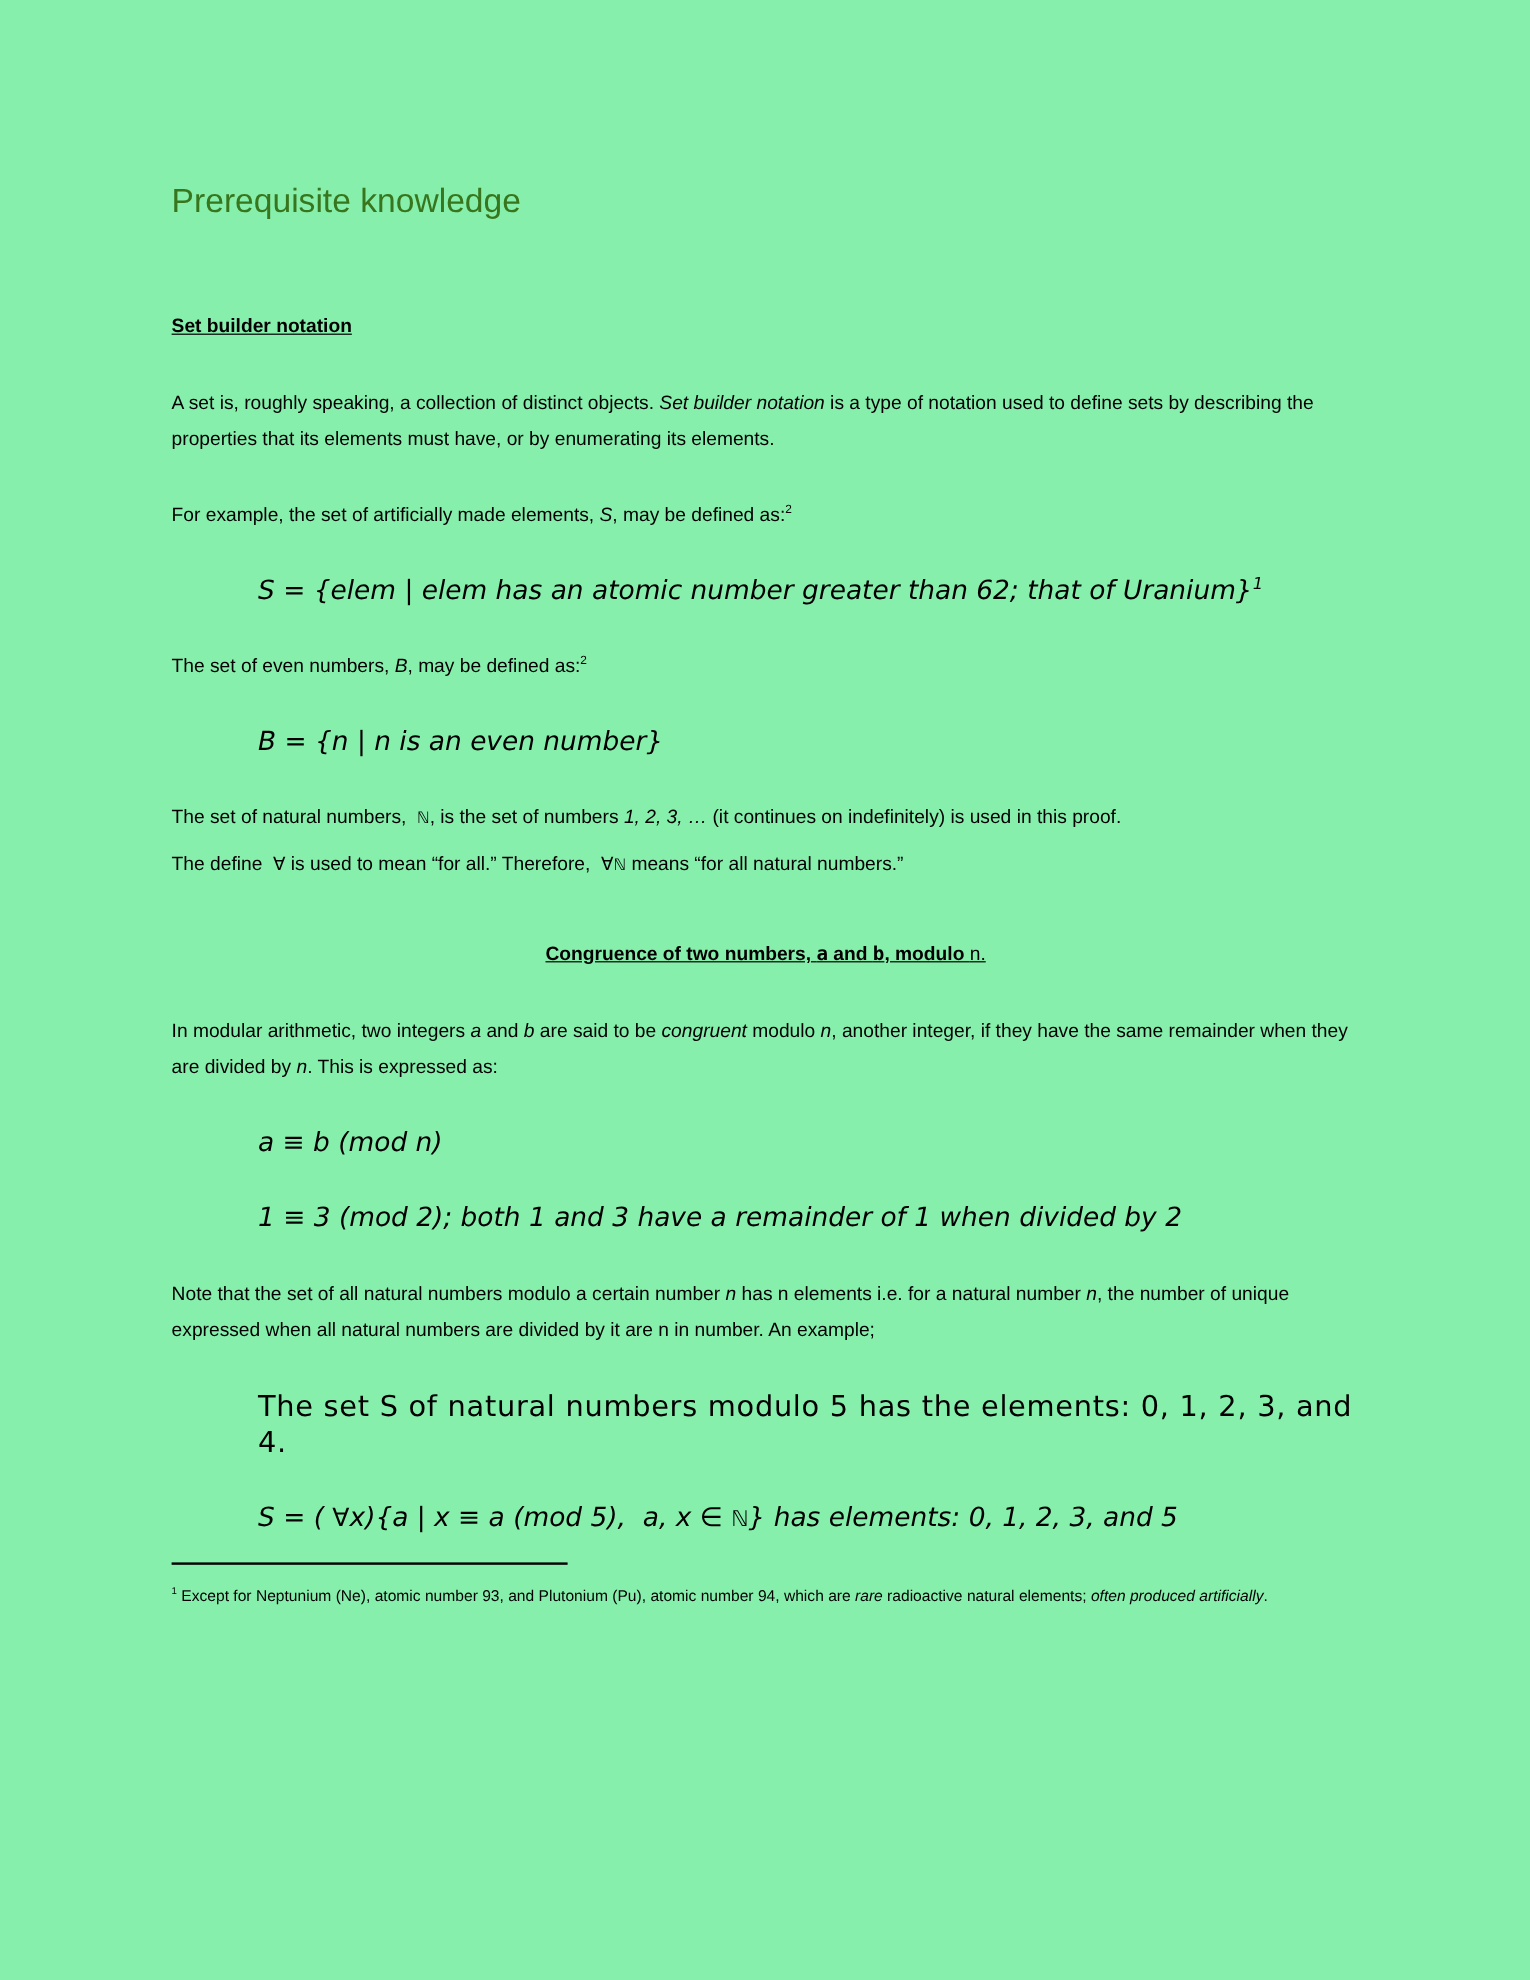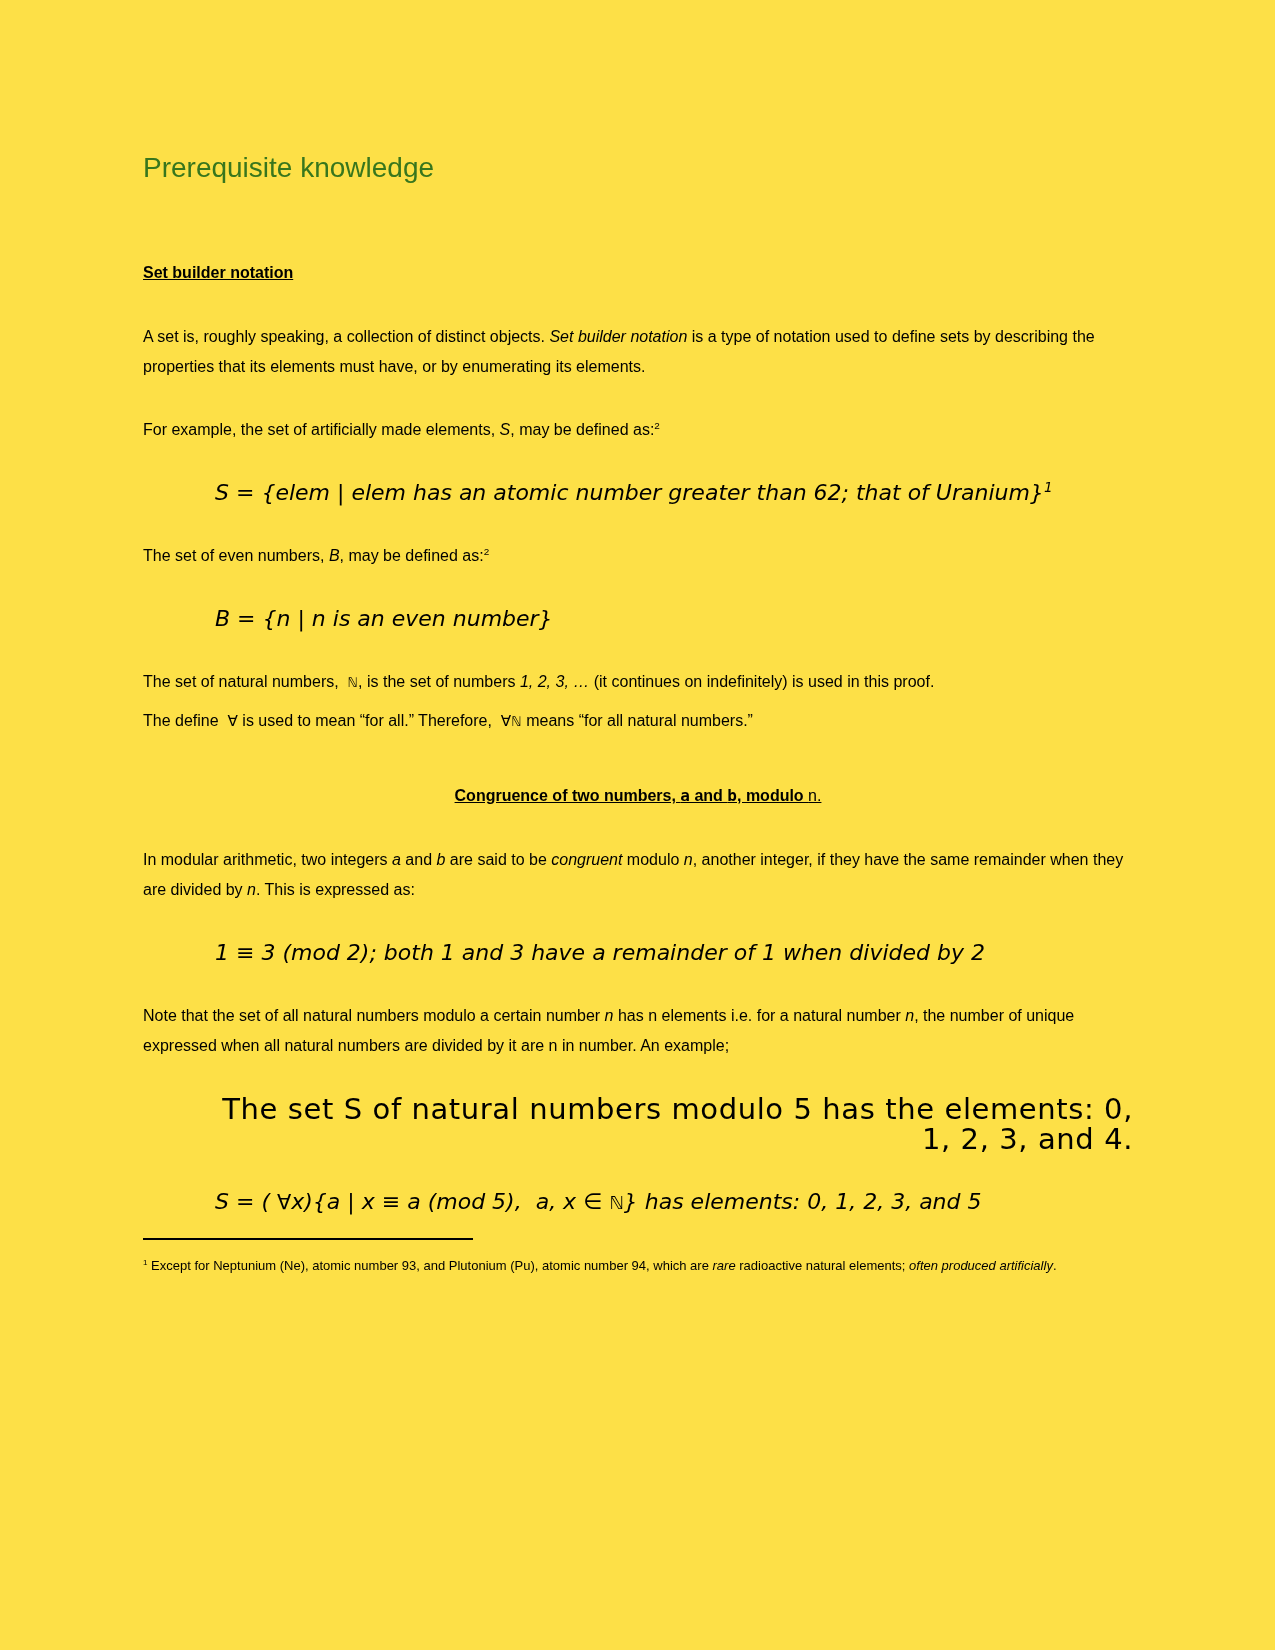--- a/index.html
+++ b/index.html
@@ -1,20 +1,20 @@
 <!DOCTYPE html>
 <html><head>
 <meta charset="utf-8">
 <style>
   html, body { margin: 0; padding: 0; background: #ffffff; }
   .page {
     position: relative;
     width: 1275px;
     height: 1650px;
-    background: #fde047;
+    background: #86efac;
     overflow: hidden;
     font-family: "Liberation Sans", "DejaVu Sans", sans-serif;
     color: #000000;
   }
   .doc {
     position: absolute;
     left: 143px;
     top: 150px;
     width: 990px;
   }
@@ -34,23 +34,22 @@
   .hd2 { margin-top: 44px; text-align: center; }
   .eq {
     margin-left: 72px;
     font-family: "DejaVu Sans", sans-serif;
     font-style: italic;
     font-size: 22px;
   }
   .ex {
     margin-left: 72px;
     font-family: "DejaVu Sans", sans-serif;
-    font-size: 29px;
+    font-size: 24px;
     letter-spacing: 0.6px;
-    text-align: right;
   }
   .tight { margin-bottom: 8px; }
   .mb20  { margin-bottom: 20px; }
   .s-i   { font-style: italic; }
   .s-b   { font-weight: bold; }
   .s-u   { text-decoration: underline; }
   .s-sup { vertical-align: super; font-size: 0.62em; line-height: 0; }
   .s-mono{ font-family: "DejaVu Sans Mono", monospace; }
   .s-bb  { font-size: 0.82em; font-style: italic; }
   .s-sym { font-family: "DejaVu Sans", sans-serif; font-size: 0.95em; }
@@ -77,20 +76,21 @@
         <div class="blk hd"><span class="s-b s-u">Set builder notation</span></div>
         <div class="blk"><span>A set is, roughly speaking, a collection of distinct objects. </span><span class="s-i">Set builder notation</span><span> is a type of notation used to define sets by describing the properties that its elements must have, or by enumerating its elements.</span></div>
         <div class="blk"><span>For example, the set of artificially made elements, </span><span class="s-i">S</span><span>, may be defined as:</span><span class="s-sup">2</span></div>
         <div class="blk eq"><span>S = {elem | elem has an atomic number greater than 62; that of Uranium}</span><span class="s-sup">1</span></div>
         <div class="blk"><span>The set of even numbers, </span><span class="s-i">B</span><span>, may be defined as:</span><span class="s-sup">2</span></div>
         <div class="blk eq"><span>B = {n | n is an even number}</span></div>
         <div class="blk  tight"><span>The set of natural numbers,  </span><span class="s-bb">ℕ</span><span>, is the set of numbers </span><span class="s-i">1, 2, 3, …</span><span> (it continues on indefinitely) is used in this proof.</span></div>
         <div class="blk"><span>The define  </span><span class="s-sym">∀</span><span> is used to mean “for all.” Therefore,  </span><span class="s-sym">∀</span><span class="s-bb">ℕ</span><span> means “for all natural numbers.”</span></div>
         <div class="blk hd hd2"><span class="s-b s-u">Congruence of two numbers, </span><span class="s-b s-u s-mono">a</span><span class="s-b s-u"> and </span><span class="s-b s-u s-mono">b</span><span class="s-b s-u">, modulo </span><span class="s-u">n.</span></div>
         <div class="blk"><span>In modular arithmetic, two integers </span><span class="s-i">a</span><span> and </span><span class="s-i">b</span><span> are said to be </span><span class="s-i">congruent</span><span> modulo </span><span class="s-i">n</span><span>, another integer, if they have the same remainder when they are divided by </span><span class="s-i">n</span><span>. This is expressed as:</span></div>
+        <div class="blk eq"><span>a ≡ b (mod n)</span></div>
         <div class="blk eq"><span>1 ≡ 3 (mod 2); both 1 and 3 have a remainder of 1 when divided by 2</span></div>
         <div class="blk"><span>Note that the set of all natural numbers modulo a certain number </span><span class="s-i">n</span><span> has n elements i.e. for a natural number </span><span class="s-i">n</span><span>, the number of unique expressed when all natural numbers are divided by it are n in number. An example;</span></div>
         <div class="blk ex"><span>The set S of natural numbers modulo 5 has the elements: 0, 1, 2, 3, and 4.</span></div>
         <div class="blk eq mb20"><span>S = ( </span><span class="s-sym">∀</span><span>x){a | x ≡ a (mod 5),  a, x ∈ </span><span class="s-bb">ℕ</span><span>} has elements: 0, 1, 2, 3, and 5</span></div>
       </div>
     <div class="footnote-rule"></div>
     <div id="footnote" class="footnote"><span class="s-sup">1</span><span> Except for Neptunium (Ne), atomic number 93, and Plutonium (Pu), atomic number 94, which are </span><span class="s-i">rare</span><span> radioactive natural elements; </span><span class="s-i">often produced artificially</span><span>.</span></div>
   </div>
 </div>
 

